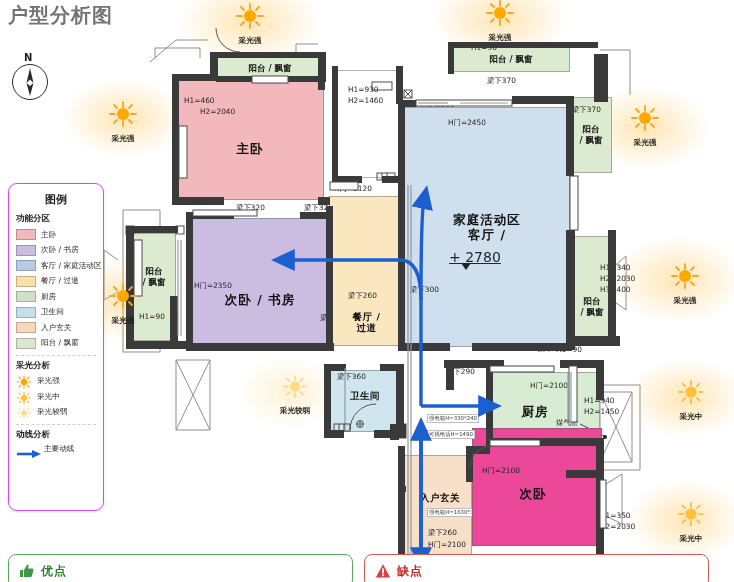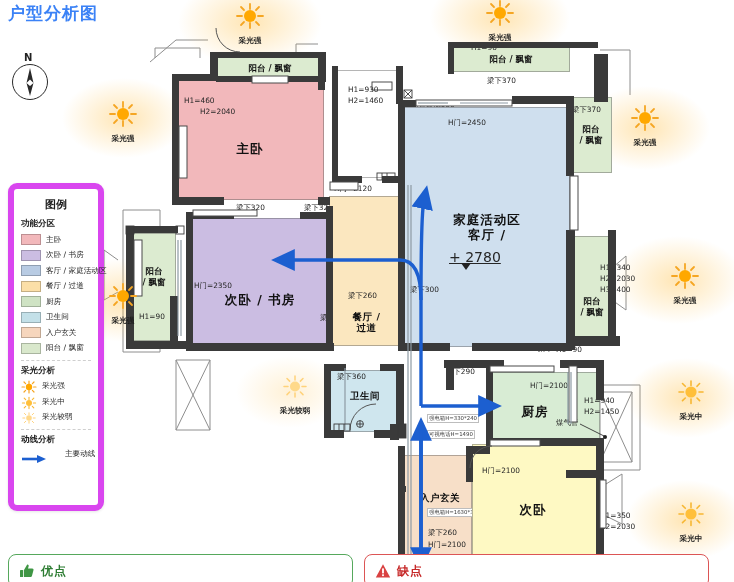--- a/index.html
+++ b/index.html
@@ -9,48 +9,48 @@
     background: #ffffff;
     font-family: "DejaVu Sans", "Liberation Sans", sans-serif;
     overflow: hidden;
     position: relative;
   }
   #stage { position:absolute; left:0; top:0; width:734px; height:582px; }
 
   
   .title {
     position:absolute; left:8px; top:2px;
-    font-size:17px; font-weight:bold; color:#3b82f6; letter-spacing:1px;
+    font-size:20px; font-weight:bold; color:#737373; letter-spacing:1px;
   }
   .subtitle {
     position:absolute; left:9px; top:32px;
     font-size:9px; color:#555; letter-spacing:.5px;
   }
 
   
   .compass { position:absolute; left:6px; top:52px; width:48px; height:52px; }
   .compass .n { position:absolute; left:18px; top:0px; font-size:10px; font-weight:bold; color:#222; }
   .compass .ring { position:absolute; left:6px; top:12px; width:36px; height:36px;
       border:1.6px solid #2a2a2a; border-radius:50%; }
 
   
   .legend {
     position:absolute; left:8px; top:183px; width:96px; height:328px;
-    background:#fff; border:6px solid #d946ef; border-radius:9px;
+    background:#fff; border:1px solid #d946ef; border-radius:9px;
     box-shadow:0 1px 3px rgba(0,0,0,.10);
     padding:6px 7px;
   }
   .legend-title { text-align:center; font-size:11px; font-weight:bold; color:#1d1d1d; margin:2px 0 6px; }
   .legend-sec { font-size:8.5px; font-weight:bold; color:#222; margin:2px 0 3px; }
   .legend-row { display:flex; align-items:center; gap:5px; margin-bottom:2.5px; height:13px; }
   .sw { width:20px; height:11px; border:1px solid rgba(0,0,0,.22); flex:0 0 auto; }
   .legend-lab { font-size:7.6px; color:#262626; white-space:nowrap; }
   .legend-div { border-top:1px dashed #cfcfcf; margin:5px 0 4px; }
   .legend-sun { width:16px; height:14px; flex:0 0 auto; position:relative; }
-  .arrow-row { display:flex; align-items:flex-start; gap:18px; margin-top:3px; }
+  .arrow-row { display:flex; align-items:flex-start; gap:2px; margin-top:3px; }
   .arrow-ico { width:26px; height:10px; position:relative; flex:0 0 auto; }
 
   
   .room {
     position:absolute;
     border:1px solid rgba(90,90,90,.45);
     display:flex; align-items:center; justify-content:center;
   }
   .rname { font-size:12.5px; font-weight:bold; color:#111; text-align:center; line-height:1.18; letter-spacing:1px; }
   .rname.sm { font-size:9.5px; letter-spacing:.5px; }
@@ -233,21 +233,21 @@
     <circle cx="27" cy="17" r="2" fill="#222"></circle>
   </svg>
 
   <div class="room" style="left:404px; top:455px; width:68px; height:106px; background:#f7dfc8;">
   </div>
   <div class="rname sm" style="position:absolute; left:420px; top:492px; white-space:nowrap;">入户玄关</div>
   <div class="dim tiny hl" style="left:427px; top:508px;">强电箱H=1630*350</div>
   <div class="dim" style="left:428px; top:528px;">梁下260</div>
   <div class="dim" style="left:428px; top:540px;">H门=2100</div>
 
-  <div class="room" style="left:472px; top:444px; width:130px; height:118px; background:#fef9c3;align-items:center;">
+  <div class="room" style="left:472px; top:428px; width:130px; height:118px; background:#ec4899;align-items:center;">
     <span class="rname" style="margin-left:-8px; margin-top:14px;">次卧</span>
   </div>
   <div class="dim" style="left:482px; top:466px;">H门=2100</div>
   <div class="dim" style="left:600px; top:511px;">H1=350</div>
   <div class="dim" style="left:600px; top:522px;">H2=2030</div>
 
   <div class="dim tiny hl" style="left:427px; top:414px;">强电箱H=330*240</div>
   <div class="dim tiny hl" style="left:427px; top:430px;">可视电话H=1490</div>
 
   <svg width="734" height="582" style="position:absolute;left:0;top:0">

